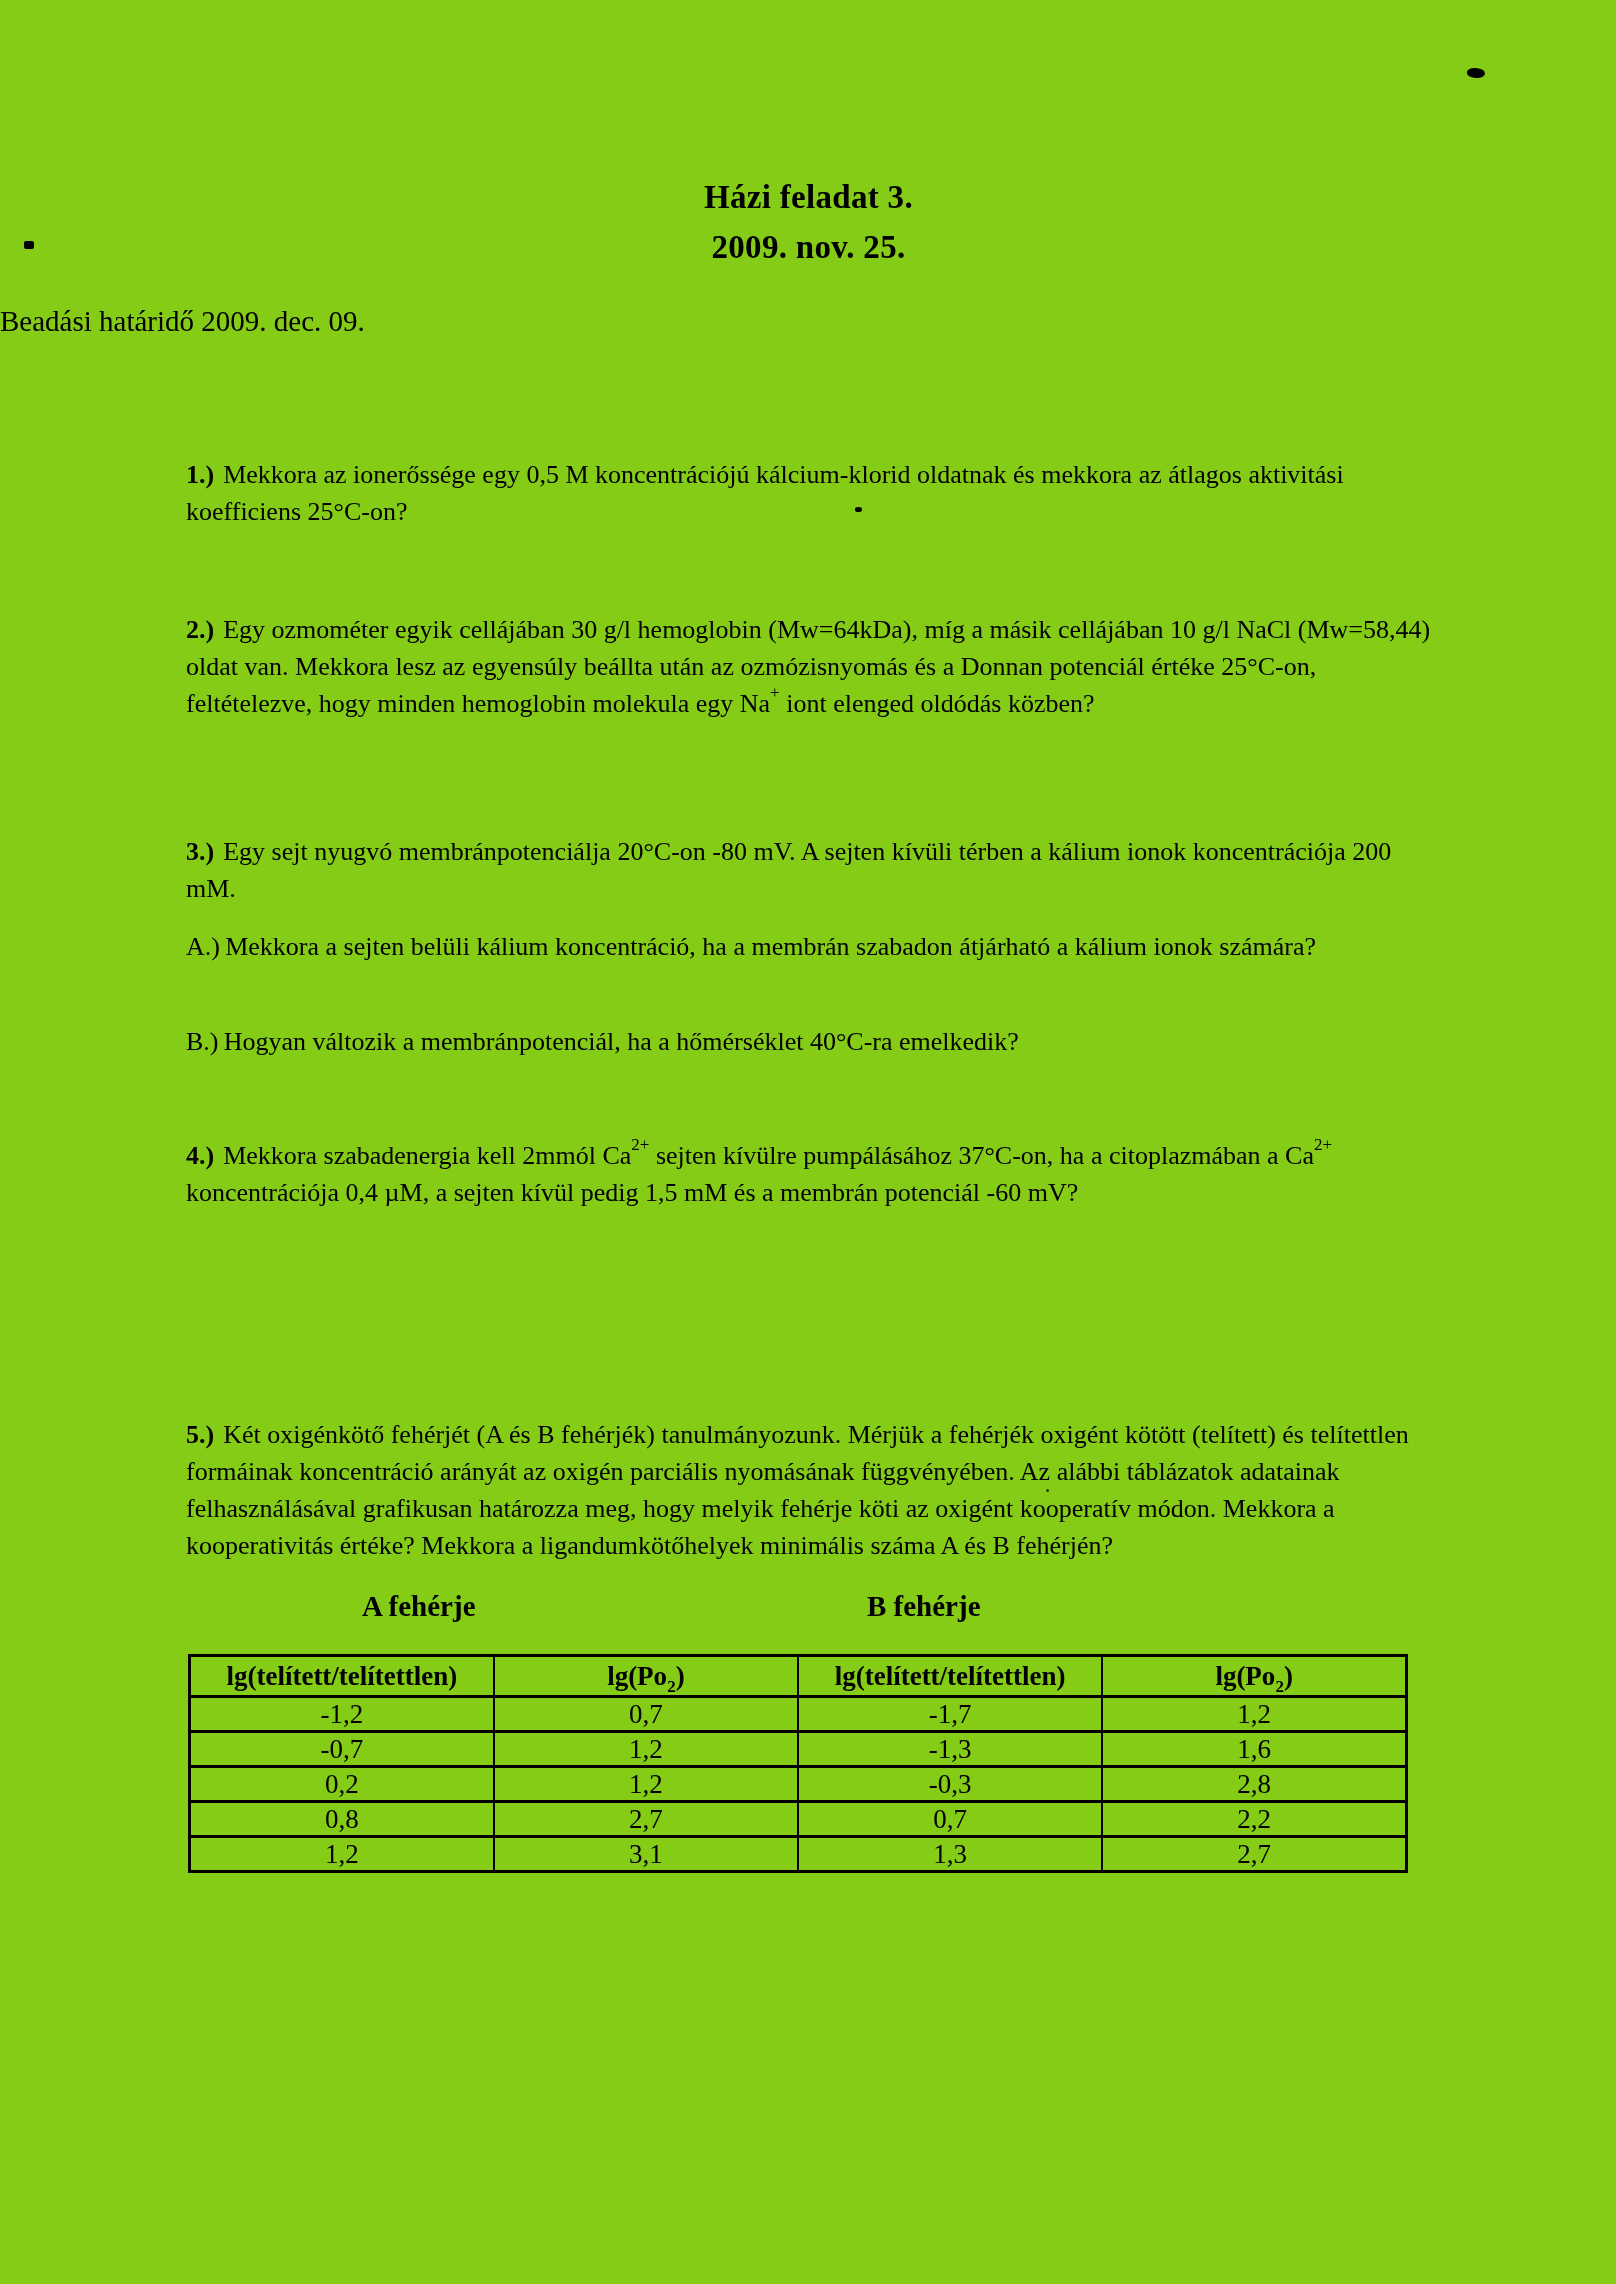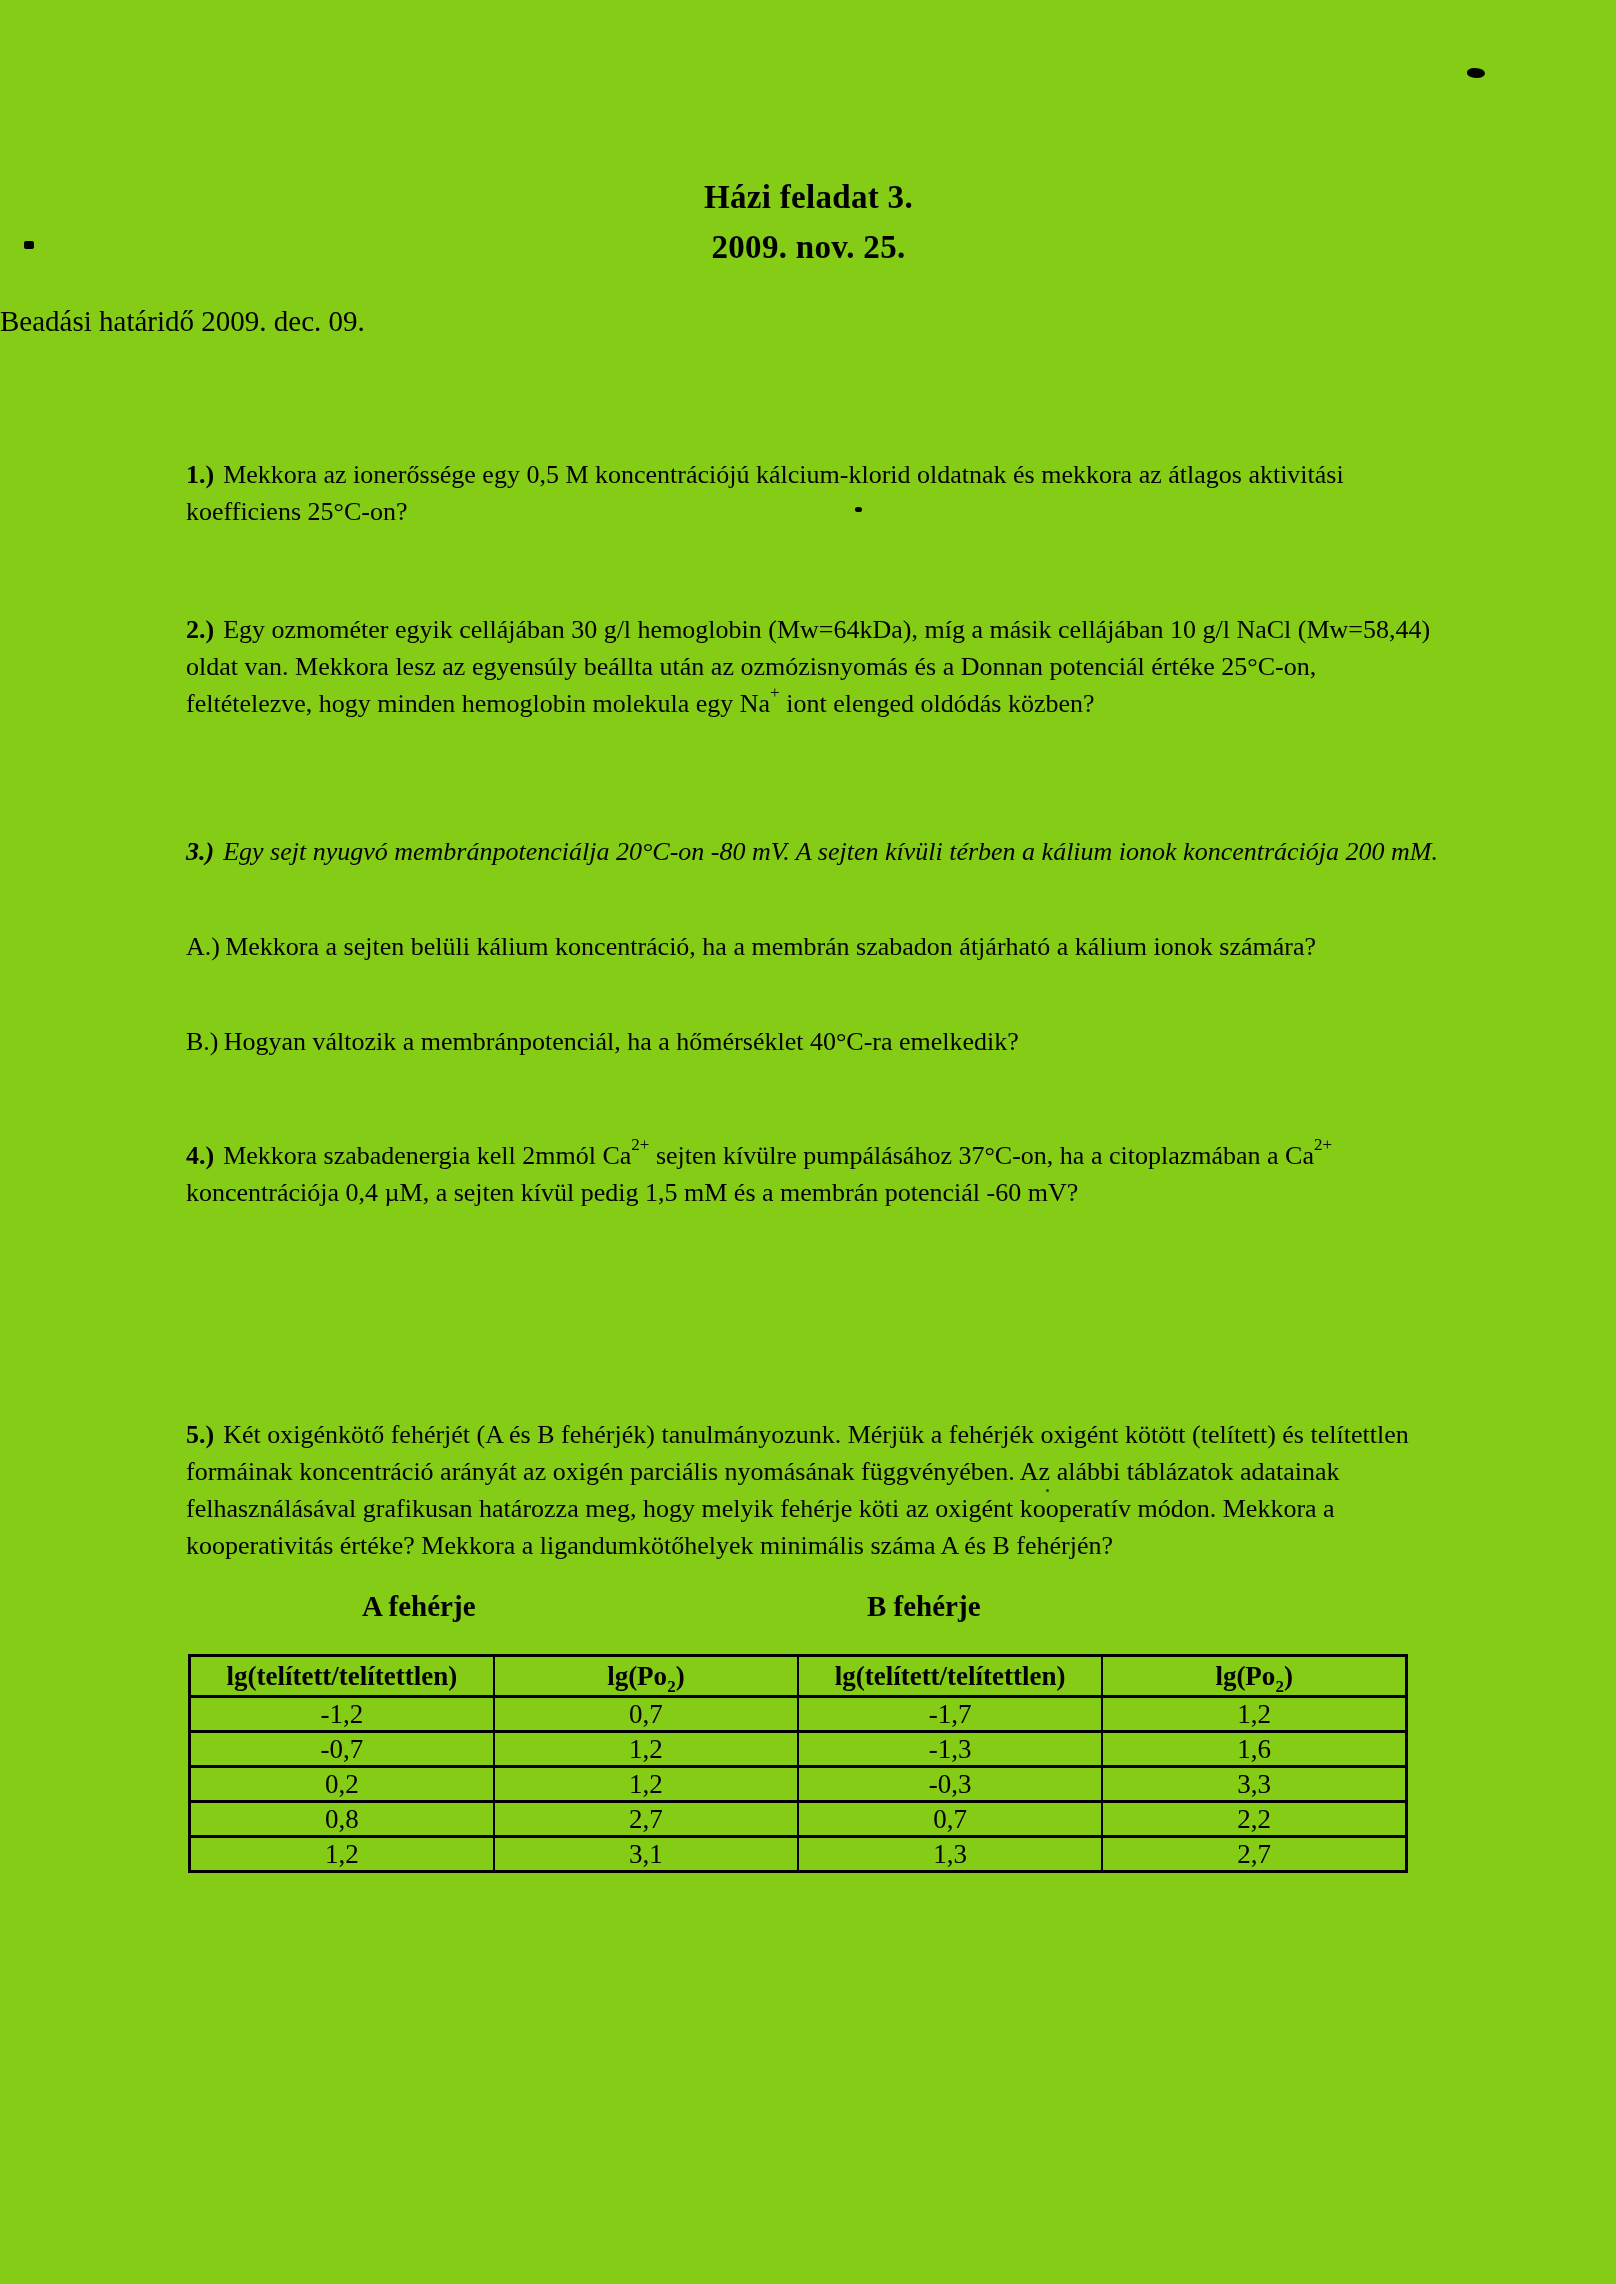--- a/index.html
+++ b/index.html
@@ -38,21 +38,21 @@
   .para {
     position: absolute;
     left: 186px;
     width: 1255px;
     font-size: 26px;
     line-height: 37px;
     text-align: left;
   }
   .q1  { top: 456px; }
   .q2  { top: 611px; }
-  .q3  { top: 833px; font-style: italic; }
+  .q3  { top: 833px; }
   .q3a { top: 928px; }
   .q3b { top: 1023px; }
   .q4  { top: 1137px; }
   .q5  { top: 1416px; }
   .qlabel {
     font-weight: bold;
     margin-right: 9px;
   }
   .qlabel.plain {
     font-weight: normal;
@@ -179,21 +179,21 @@
       <tr>
         <td>-0,7</td>
         <td>1,2</td>
         <td>-1,3</td>
         <td>1,6</td>
       </tr>
       <tr>
         <td>0,2</td>
         <td>1,2</td>
         <td>-0,3</td>
-        <td>3,3</td>
+        <td>2,8</td>
       </tr>
       <tr>
         <td>0,8</td>
         <td>2,7</td>
         <td>0,7</td>
         <td>2,2</td>
       </tr>
       <tr>
         <td>1,2</td>
         <td>3,1</td>

